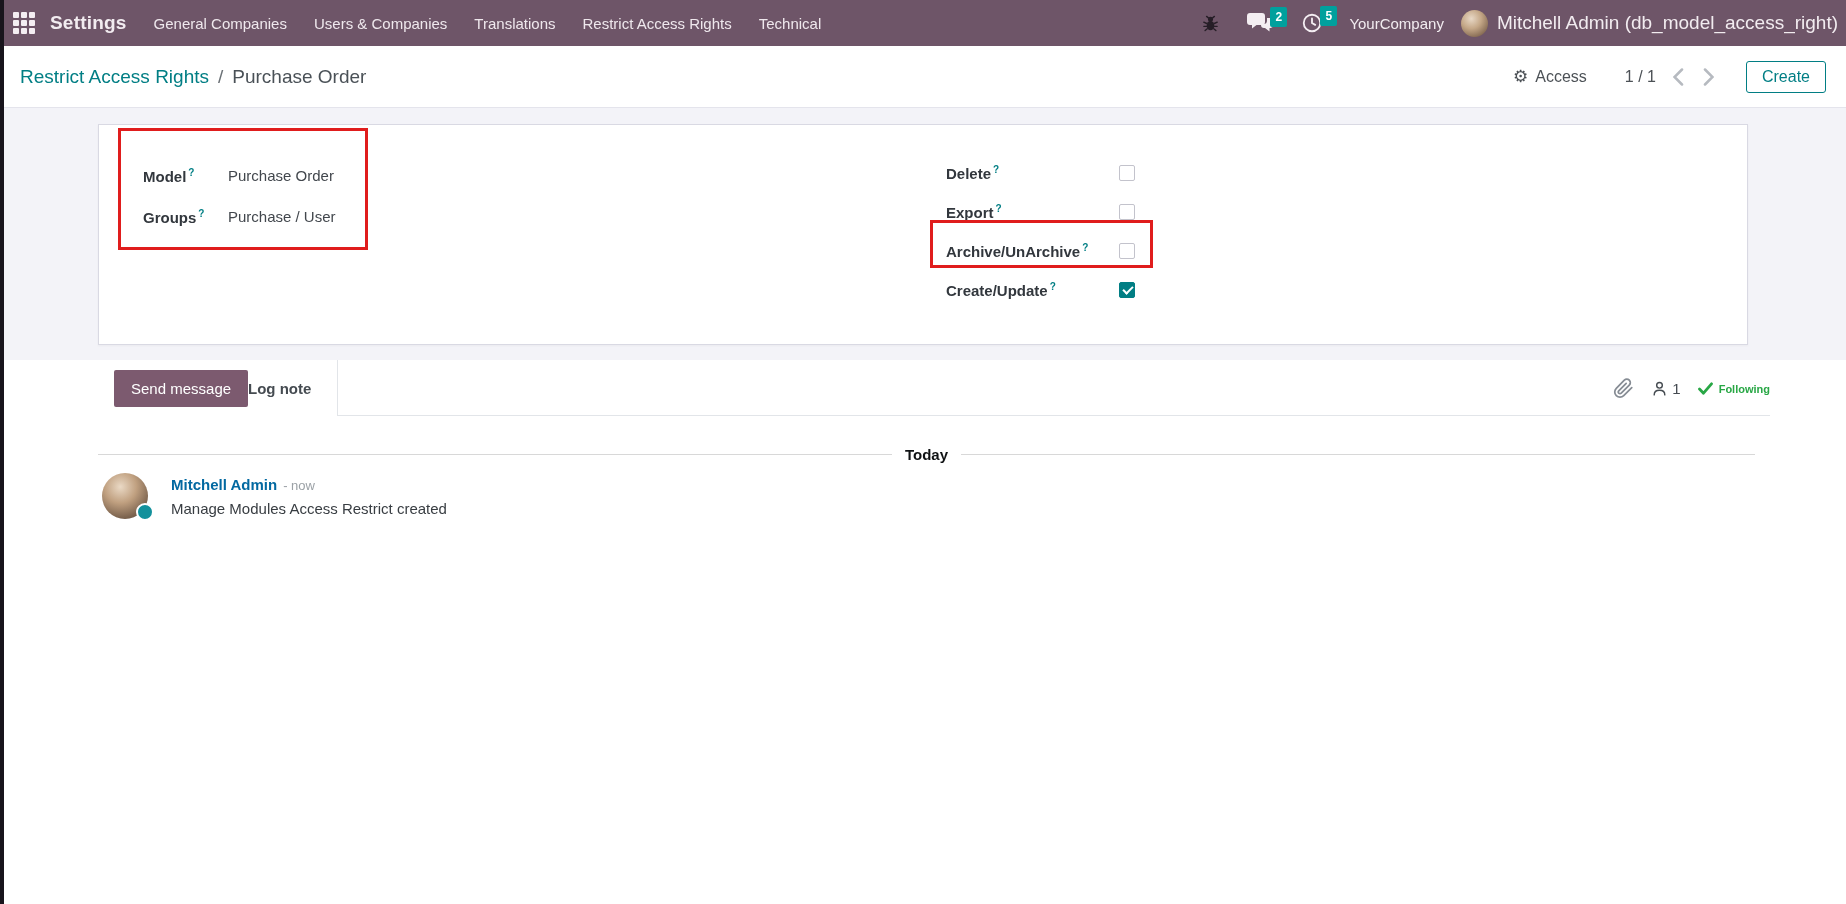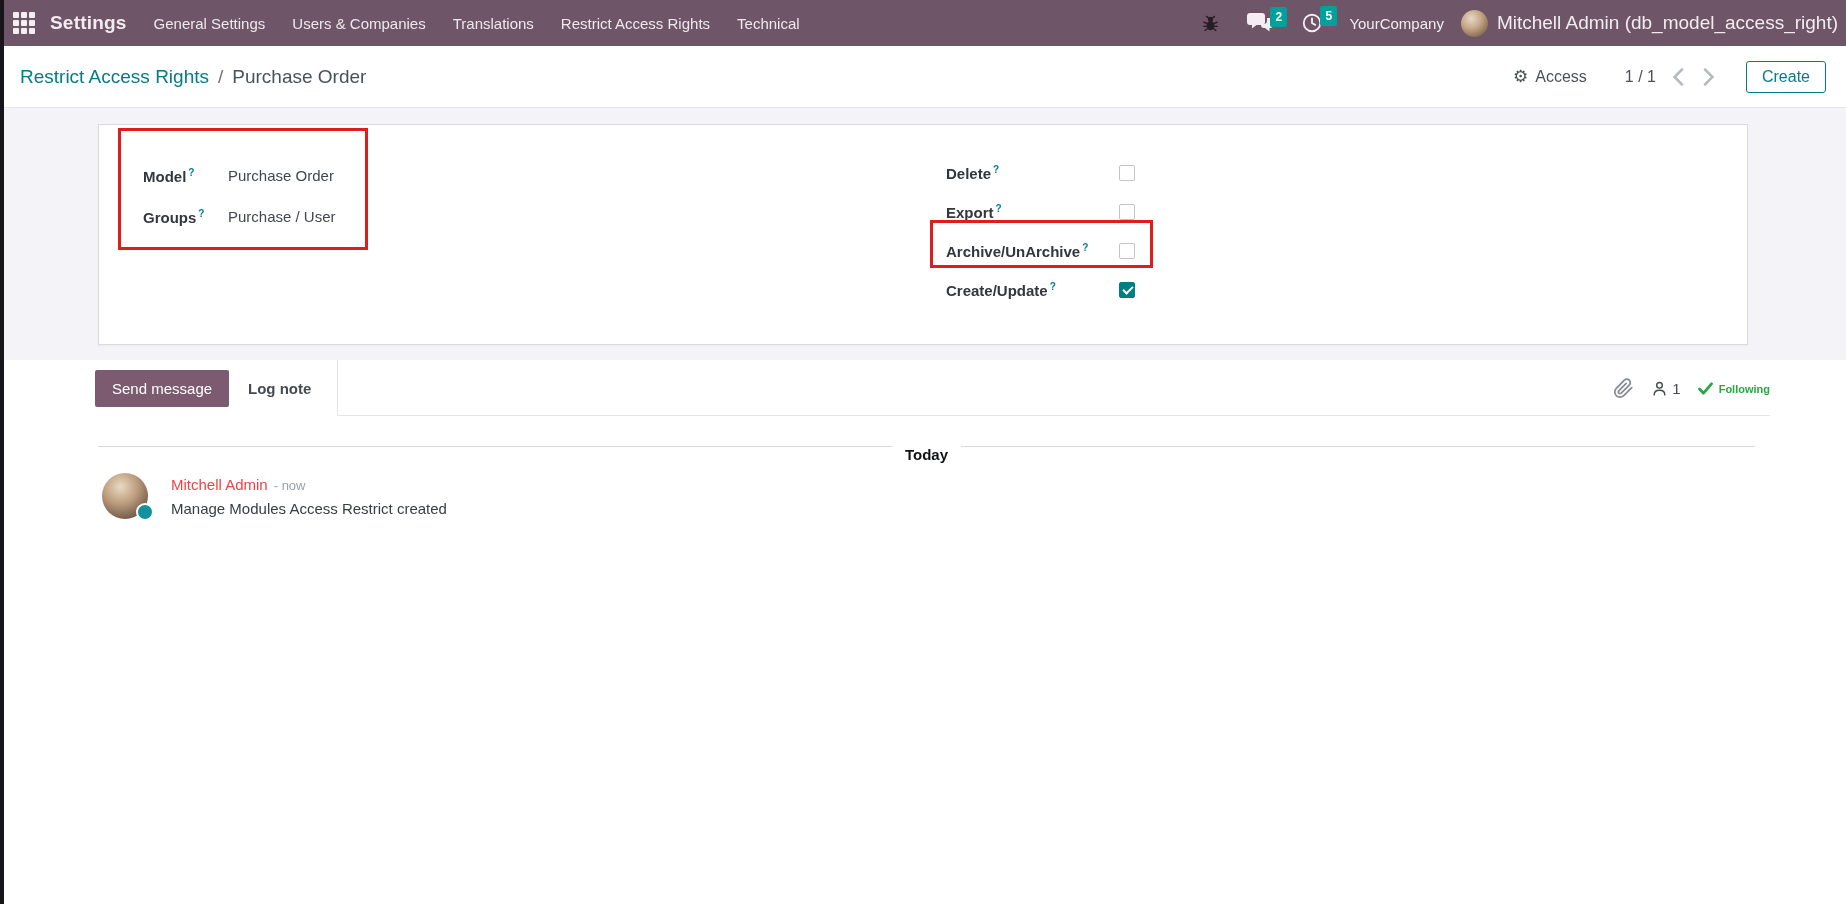--- a/index.html
+++ b/index.html
@@ -87,57 +87,57 @@
   
   .hl { position:absolute; border:3px solid #e01d1d; z-index:6; pointer-events:none; }
   .hl-left { left:118px; top:128px; width:250px; height:122px; }
   .hl-create { left:930px; top:220px; width:223px; height:48px; }
 
   
   .chatter { position:absolute; top:360px; left:0; right:0; bottom:0; background:#fff; }
   .vdiv { position:absolute; left:337px; top:0; height:55px; border-left:1px solid #e2e5e9; }
   .hline { position:absolute; left:337px; right:76px; top:55px; border-top:1px solid #e2e5e9; }
   .send-btn {
-    position:absolute; left:95px; top:10px; height:37px; padding:8px 17px;
+    position:absolute; left:114px; top:10px; height:37px; padding:8px 17px;
     background:#7c5a6f; color:#fff; font-size:15px; border:none; border-radius:2px;
     cursor:pointer; font-family:"Liberation Sans", sans-serif;
   }
   .log-note {
     position:absolute; left:248px; top:10px; height:37px; display:flex; align-items:center;
     font-size:15px; font-weight:600; color:#454b51; cursor:pointer;
   }
   .chatter-icons {
     position:absolute; right:76px; top:10px; height:37px;
     display:flex; align-items:center; gap:17px;
   }
   .follower-group { display:flex; align-items:center; gap:4px; cursor:pointer; }
   .follower-count { font-size:15px; color:#454b51; }
   .following-btn { display:flex; align-items:center; gap:6px; cursor:pointer; }
   .following-label { font-size:11px; font-weight:600; color:#28a745; }
   .paperclip { cursor:pointer; display:flex; }
 
   .today-divider {
     position:absolute; left:98px; right:91px; top:86px;
-    display:flex; align-items:flex-start;
+    display:flex; align-items:center;
   }
   .td-line { flex:1; border-top:1px solid #d8d8d8; }
   .td-text { margin:0 13px; font-size:15px; font-weight:700; color:#101214; }
 
   .message { position:absolute; left:102px; top:113px; display:flex; }
   .msg-avatar {
     width:46px; height:46px; border-radius:50%; position:relative; flex:none;
     background:radial-gradient(circle at 40% 30%, #ead9c5 0%, #c0a080 38%, #7e6550 72%, #4e3e31 100%);
   }
   .msg-dot {
     position:absolute; right:-6px; bottom:-2px; width:18px; height:18px;
     border-radius:50%; background:#13919c; border:2px solid #fff;
   }
   .msg-body { margin-left:23px; padding-top:3px; }
   .msg-header { font-size:15px; display:flex; align-items:baseline; }
-  .msg-author { font-weight:400; color:#ef4444; }
+  .msg-author { font-weight:700; color:#0369a1; }
   .msg-time { margin-left:6px; font-size:13px; color:#9ba1a6; }
   .msg-text { margin-top:7px; font-size:15px; color:#383d42; }
 
   .left-strip { position:absolute; left:0; top:0; width:4px; height:100%; background:#18141c; z-index:50; }
 </style>
 </head>
 <body>
 
 <div class="page">
 
@@ -148,21 +148,21 @@
         <span></span>
         <span></span>
         <span></span>
         <span></span>
         <span></span>
         <span></span>
         <span></span>
     </div>
     <div class="app-name">Settings</div>
     <nav class="menu">
-      <span class="menu-item">General Settings</span>
+      <span class="menu-item">General Companies</span>
       <span class="menu-item">Users &amp; Companies</span>
       <span class="menu-item">Translations</span>
       <span class="menu-item">Restrict Access Rights</span>
       <span class="menu-item">Technical</span>
     </nav>
 
     <div class="topbar-right">
       <div class="tb-icon">
         <svg width="17" height="17" viewBox="0 0 24 24" fill="none" stroke="#261e27" stroke-width="2" stroke-linecap="round">
           <circle cx="12" cy="6" r="2.6" fill="#261e27"></circle>

